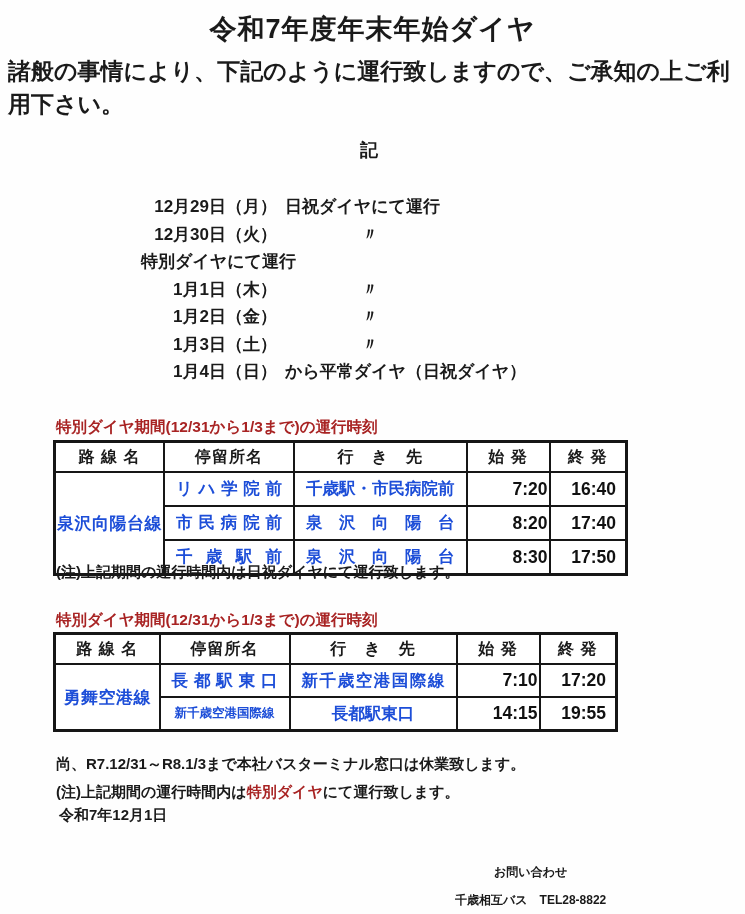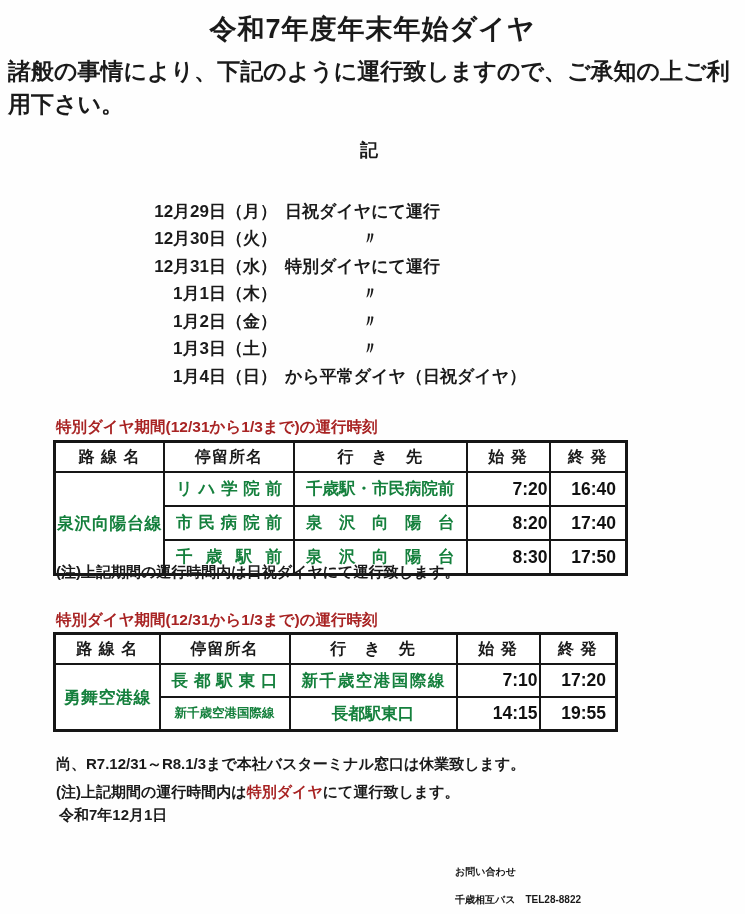--- a/index.html
+++ b/index.html
@@ -8,55 +8,55 @@
     font-family:"Liberation Sans","DejaVu Sans",sans-serif;color:#1a1a1a;
     overflow:hidden;margin:0 auto;
   }
   .title{position:absolute;top:11px;left:0;width:745px;text-align:center;
     font-size:27px;font-weight:700;letter-spacing:1px;}
   .intro{position:absolute;top:55px;left:8px;width:734px;
     font-size:23px;font-weight:600;line-height:33px;}
   .ki{position:absolute;top:138px;left:0;width:738px;text-align:center;
     font-size:18px;font-weight:600;}
   .sched{position:absolute;top:195px;left:133px;font-size:17px;font-weight:700;}
-  .srow{display:flex;height:27.5px;align-items:flex-end;}
+  .srow{display:flex;height:27.5px;align-items:flex-start;}
   .sdate{width:144px;text-align:right;white-space:nowrap;}
   .ssvc{margin-left:8px;width:190px;text-align:left;white-space:nowrap;}
   .ssvc.ditto{width:170px;text-align:center;}
   .heading-red{position:absolute;left:56px;color:#a82323;font-weight:700;
     font-size:15.5px;white-space:nowrap;}
   #heading1{top:417px;}
   #heading2{top:610px;}
   table.tt{position:absolute;left:53px;border-collapse:collapse;
     table-layout:fixed;background:#fff;border:3px solid #161616;}
   #table1{top:440px;}
   #table2{top:632px;}
   .tt th,.tt td{border:2px solid #161616;overflow:hidden;white-space:nowrap;}
   .tt th{height:26px;font-size:16px;font-weight:700;text-align:center;
     letter-spacing:1px;margin-left:48px;}
   .tt td{height:30px;}
   #table2 td{height:29px;}
-  .blue{color:#15803d;font-weight:700;}
+  .blue{color:#1d4ed8;font-weight:700;}
   .route{font-size:17px;text-align:center;letter-spacing:0.5px;}
   .jst{font-size:16.5px;text-align:justify;text-align-last:justify;
     padding:0 11px;}
   .ctr{font-size:16.5px;text-align:center;}
   .sm{font-size:12.5px;}
   .time{text-align:right;font-size:17.5px;font-weight:700;color:#111;
     font-family:"Liberation Sans","DejaVu Sans",sans-serif;}
   .time.lastcol{padding-right:9px;}
   .note{position:absolute;left:56px;font-size:15px;font-weight:600;
     white-space:nowrap;}
   #note1{top:563px;}
   #note2{top:760px;margin-top:23px;}
   #note3{top:755px;}
   .red-inline{color:#a82323;}
   .issued{position:absolute;left:59px;top:806px;font-size:15px;font-weight:600;}
-  .contact{position:absolute;left:455px;top:858px;font-size:10px;
-    font-weight:600;line-height:28px;}
+  .contact{position:absolute;left:455px;top:858px;font-size:12px;
+    font-weight:600;line-height:28px;text-align:center;}
 </style>
 </head>
 <body>
 
 <div class="sheet">
 
   <div class="title">令和7年度年末年始ダイヤ</div>
 
   <div class="intro">諸般の事情により、下記のように運行致しますので、ご承知の上ご利用下さい。</div>
 
@@ -65,21 +65,20 @@
   <div class="sched">
     <div class="srow">
       <span class="sdate">12月29日（月）</span>
       <span class="ssvc">日祝ダイヤにて運行</span>
     </div>
     <div class="srow">
       <span class="sdate">12月30日（火）</span>
       <span class="ssvc ditto">〃</span>
     </div>
     <div class="srow">
-      <span class="sdate">12月31日（水）</span>
       <span class="ssvc">特別ダイヤにて運行</span>
     </div>
     <div class="srow">
       <span class="sdate">1月1日（木）</span>
       <span class="ssvc ditto">〃</span>
     </div>
     <div class="srow">
       <span class="sdate">1月2日（金）</span>
       <span class="ssvc ditto">〃</span>
     </div>

